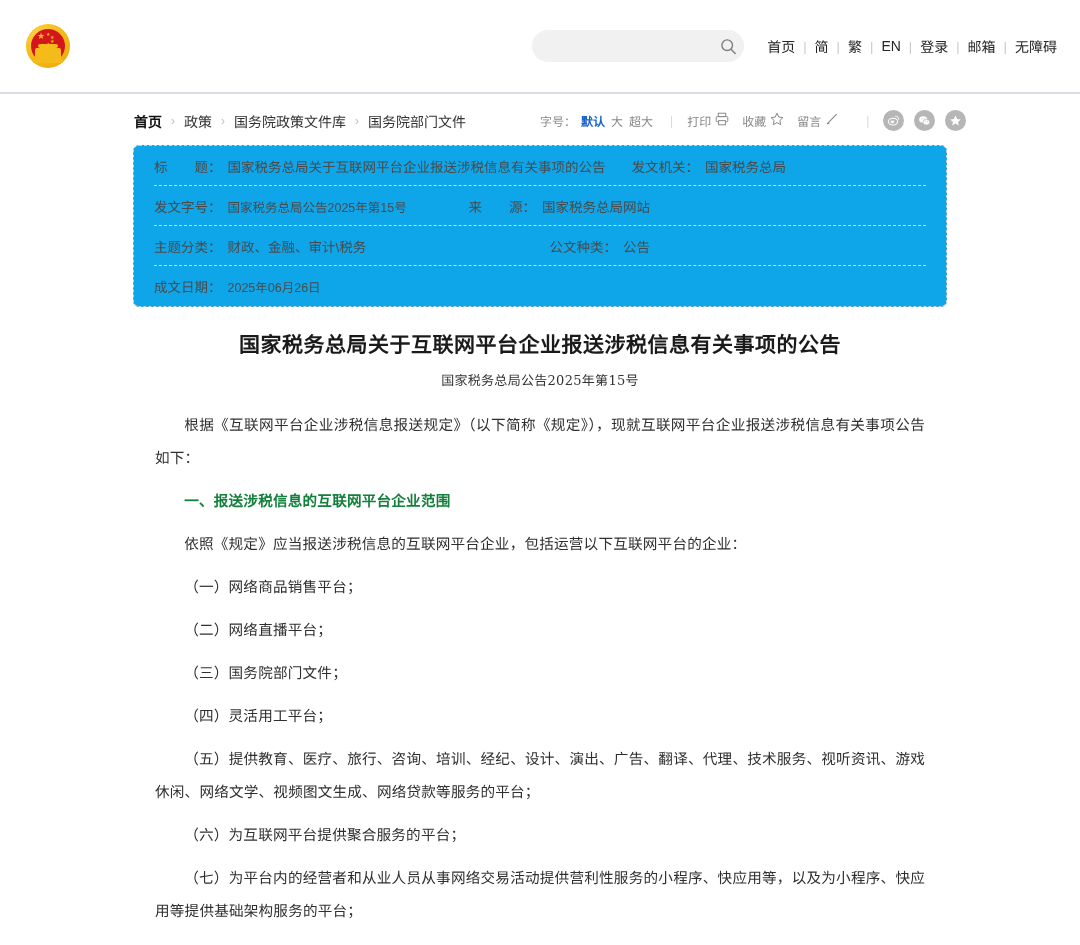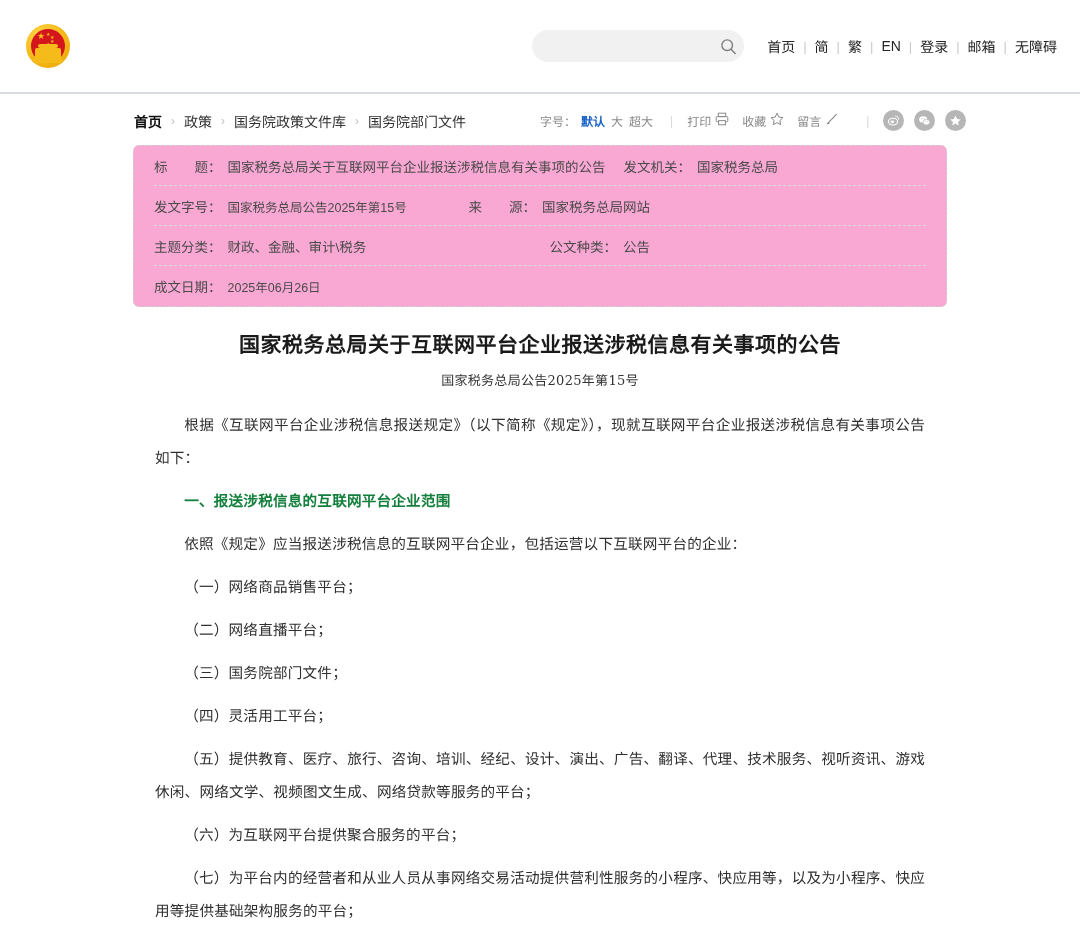--- a/index.html
+++ b/index.html
@@ -229,21 +229,21 @@
     cursor: pointer;
   }
 
   
   .meta-box {
     width: 814px;
     margin: 0 auto;
     border: 1px dashed #cfcfcf;
     border-radius: 6px;
     padding: 0 20px;
-    background: #f9a8d4;
+    background: #0ea5e9;
   }
   .meta-row {
     display: flex;
     align-items: center;
     height: 40px;
     border-bottom: 1px dashed #dcdcdc;
     font-size: 13.5px;
     color: #4a4a4a;
   }
   .meta-row:last-child { border-bottom: none; }
@@ -252,21 +252,21 @@
   .meta-k {
     color: #4a4a4a;
     white-space: pre;
     flex: 0 0 auto;
   }
   .meta-v {
     color: #4a4a4a;
     margin-left: 6px;
   }
   .meta-v.small { font-size: 12.5px; }
-  .meta-cell.right { margin-left: 18px; }
+  .meta-cell.right { margin-left: 26px; }
   .meta-cell.right-col2 { margin-left: auto; }
   .spacer-col { width: 276px; flex: 0 0 276px; }
 
   
   .article {
     width: 770px;
     margin: 0 auto;
     padding-top: 22px;
   }
   .art-title {

